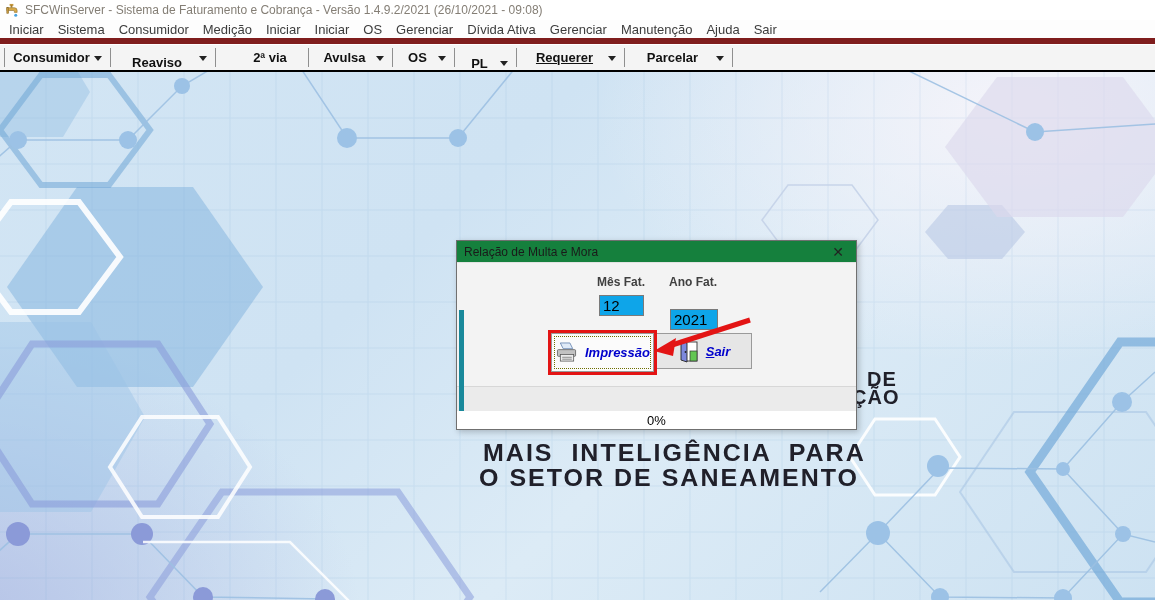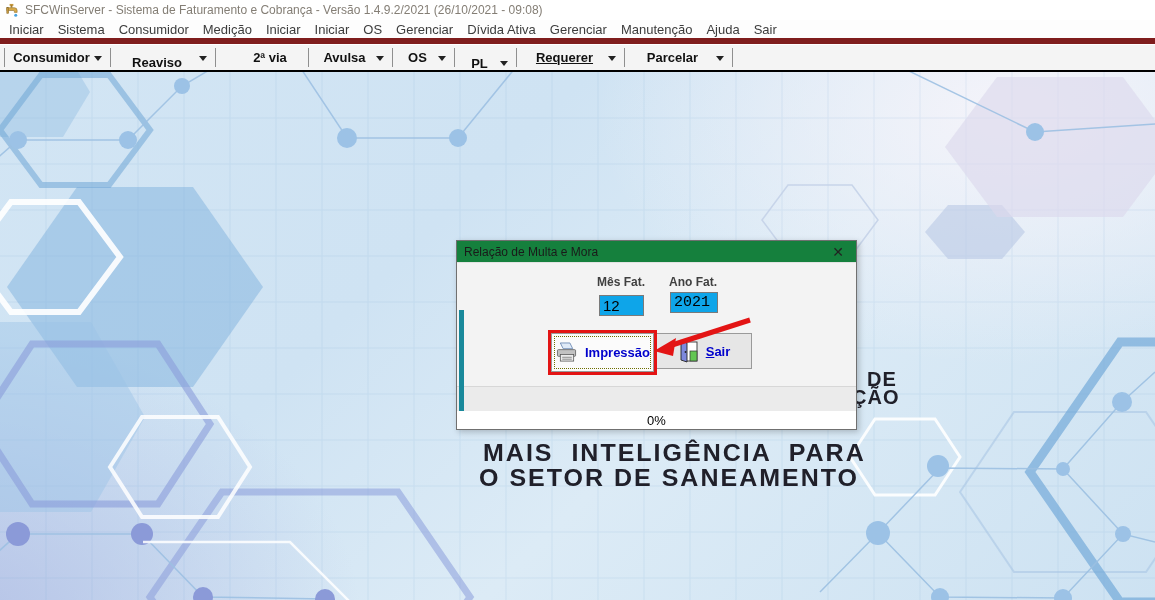--- a/index.html
+++ b/index.html
@@ -77,21 +77,21 @@
   .fld-input{
     position:absolute;box-sizing:border-box;border:1px solid #7a7a7a;background:#0ea5e9;
     font-family:"Liberation Sans",sans-serif;font-size:15px;color:#000;padding:0 3px;outline:none;
   }
   .hl-rect{
     position:absolute;left:91px;top:89px;width:103px;height:39px;
     border:3px solid #e31414;box-sizing:content-box;z-index:3;
   }
   .btn{
     position:absolute;display:flex;align-items:center;justify-content:center;gap:6px;
-    font-size:13px;font-weight:bold;color:#0000cc;box-sizing:border-box;cursor:default;
+    font-size:13px;font-weight:bold;color:#0000cc;box-sizing:border-box;cursor:default;font-style:italic;
   }
   .btn-print{
     left:0;top:0;width:103px;height:39px;background:#fbfbfb;border:1px solid #9a9a9a;
     outline:1px dotted #6f6f00;outline-offset:-4px;
   }
   .btn-exit{
     left:199px;top:92px;width:96px;height:36px;background:#e6e6e6;border:1px solid #9a9a9a;
   }
   .btn-exit u{text-decoration:underline;}
   .dlg-sep{position:absolute;left:0;top:145px;width:100%;height:1px;background:#d7d7d7;}
@@ -240,21 +240,21 @@
 
   <div class="dialog">
     <div class="dlg-titlebar">
       <span class="dlg-title">Relação de Multa e Mora</span>
       <span class="dlg-close">✕</span>
     </div>
 
     <div class="fld-label" style="left:140px;top:34px;">Mês Fat.</div>
     <div class="fld-label" style="left:212px;top:34px;">Ano Fat.</div>
     <input class="fld-input" style="left: 142px; top: 54px; width: 45px; height: 21px;" value="12">
-    <input class="fld-input" style="left: 213px; top: 51px; width: 48px; height: 21px; font-family: Liberation Mono, monospace;" value="2021">
+    <input class="fld-input" style="left: 213px; top: 68px; width: 48px; height: 21px;" value="2021">
 
     <div class="hl-rect">
       <div class="btn btn-print">
         <svg width="24" height="21" viewBox="0 0 24 22">
           <polygon points="5,1 15,1 18,7 8,7" fill="#dfeaf7" stroke="#5b7ba8" stroke-width="0.8"></polygon>
           <rect x="2" y="8" width="19" height="7" rx="1" fill="#c2c2c2" stroke="#555" stroke-width="0.8"></rect>
           <rect x="5" y="13" width="14" height="7" fill="#ececec" stroke="#555" stroke-width="0.8"></rect>
           <line x1="7" y1="16" x2="17" y2="16" stroke="#888" stroke-width="1"></line>
           <line x1="7" y1="18" x2="17" y2="18" stroke="#888" stroke-width="1"></line>
         </svg>

